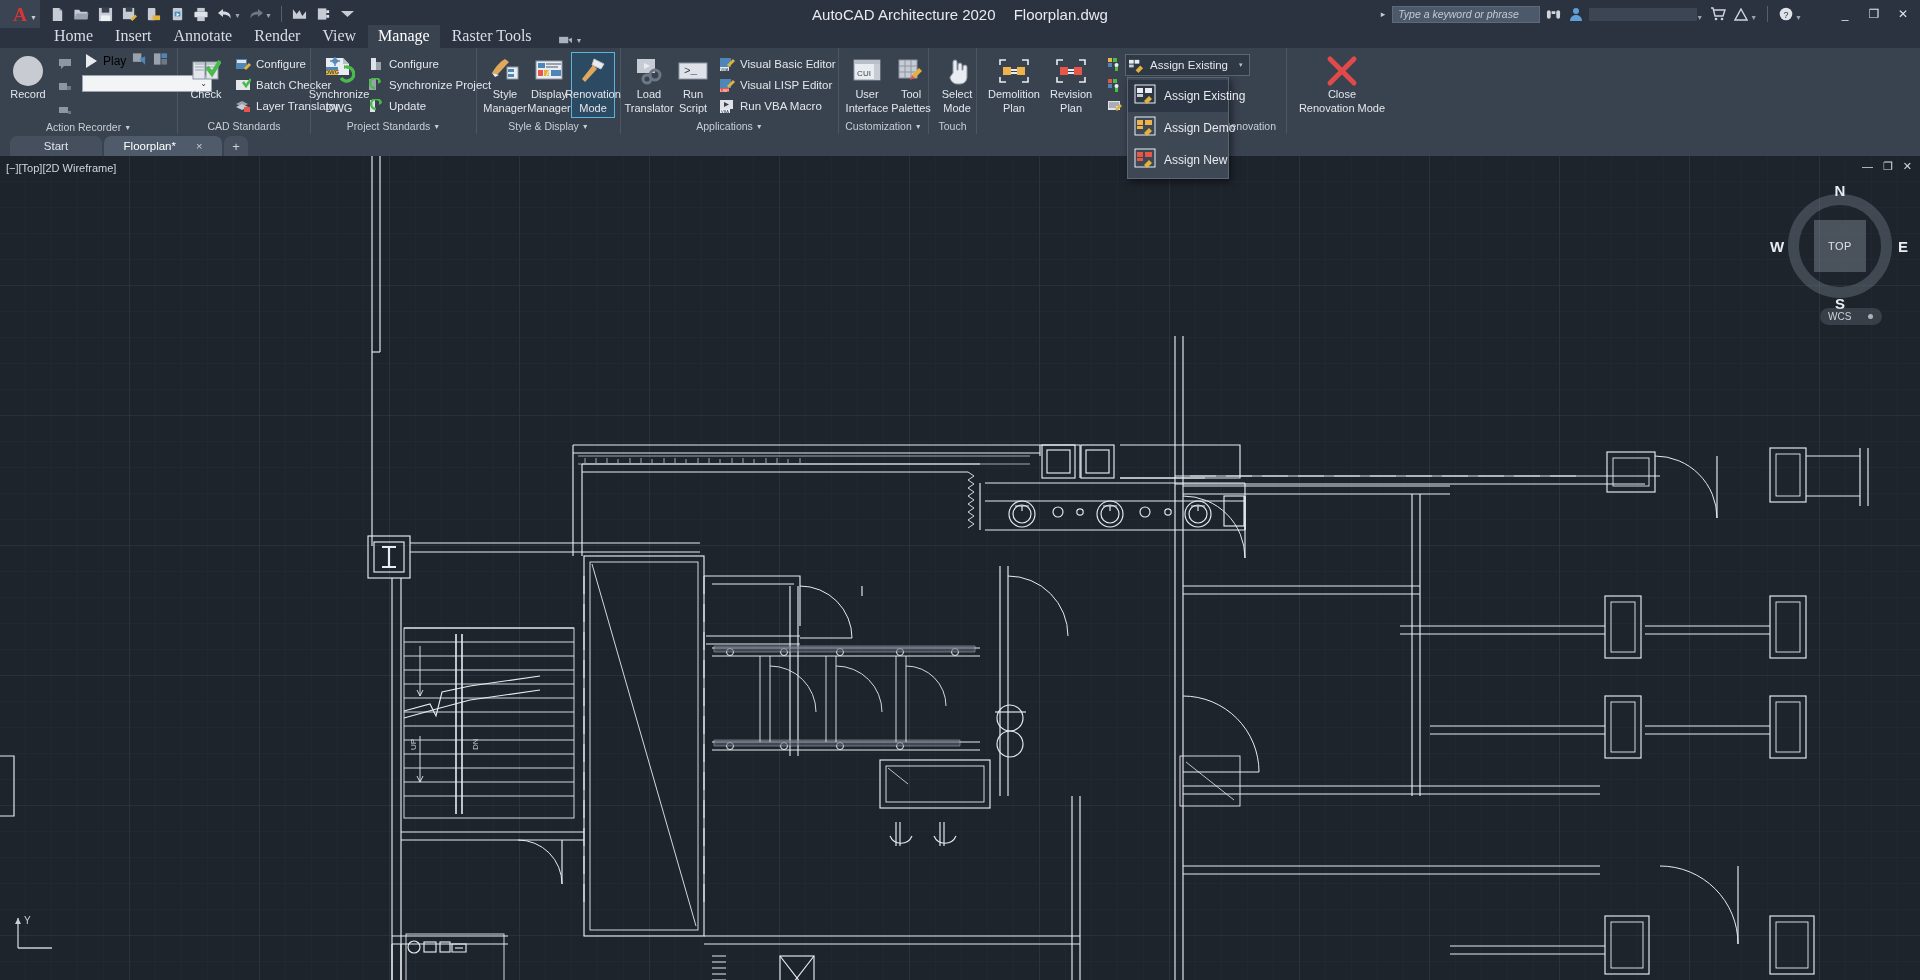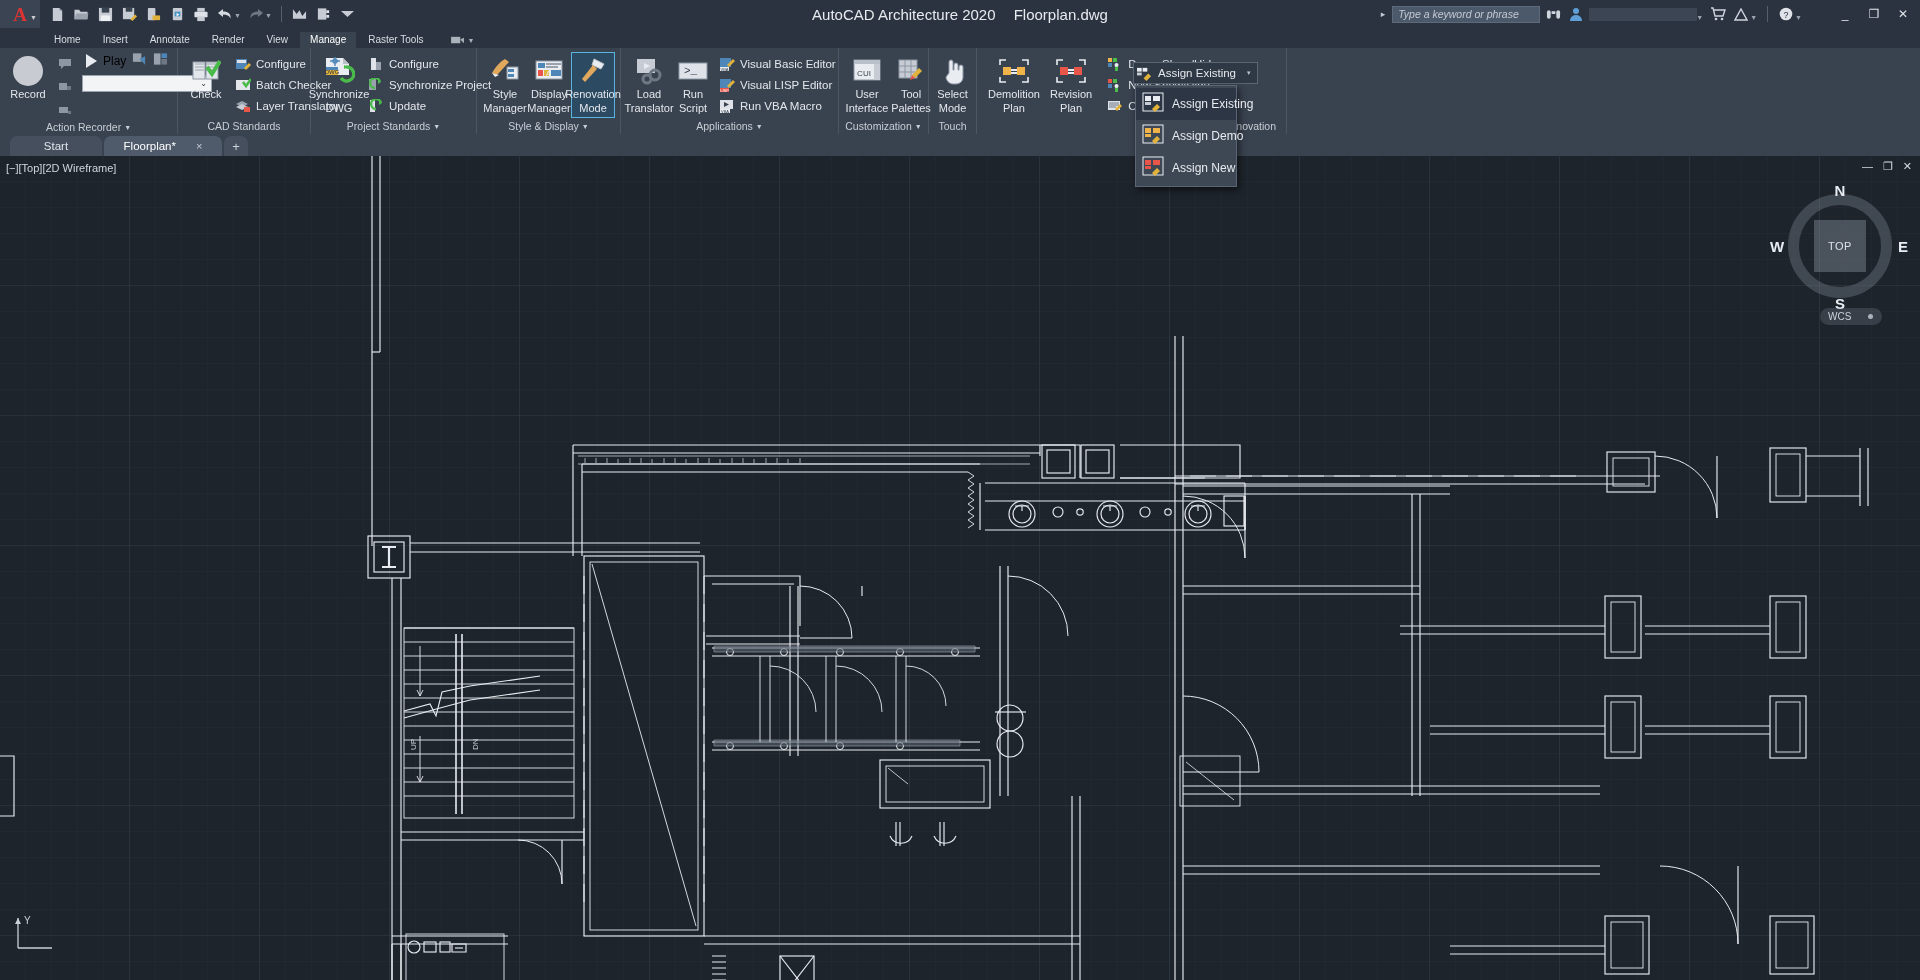--- a/index.html
+++ b/index.html
@@ -27,21 +27,21 @@
   .search-box span { font-size:10.5px; color:#c3cad3; font-style:italic; }
   .search-arrow { color:#c3cad3; font-size:9px; margin-right:4px; }
   .ti { width:20px; height:22px; display:flex; align-items:center; justify-content:center; color:#cfd5dd; }
   .userbar { width:108px; height:13px; background:#3b4554; }
   .wbtn { width:26px; height:26px; display:flex; align-items:center; justify-content:center; color:#dfe3e9;
           font-size:12px; }
 
   
   .ribtabs { height:20px; background:#2b3340; display:flex; align-items:flex-end; padding-left:44px; gap:2px;
              position:relative; }
-  .ribtab { font-size:10px; color:#d8dde4; padding:2px 10px 3px 10px; }
+  .ribtab { font-size:16px; color:#d8dde4; padding:2px 10px 3px 10px;font-family:Liberation Serif, serif; }
   .ribtab.active { background:#39424f; color:#ffffff; }
   .rt-extra { margin-left:14px; display:flex; align-items:center; gap:3px; color:#aab2bc; padding-bottom:2px;}
 
   
   .ribbon { height:86px; background:#39424f; display:flex; align-items:stretch; position:relative; }
   .panel { position:relative; display:flex; flex-direction:column; border-right:1px solid #4b5563; }
   .panel-body { flex:1; display:flex; align-items:flex-start; padding:4px 6px 0 6px; gap:3px; }
   .panel-title { height:16px; font-size:10.5px; color:#c8ced6; text-align:center; display:flex;
                  align-items:center; justify-content:center; gap:3px; }
   .panel-title .pc { font-size:7px; }
@@ -574,21 +574,21 @@
         <span class="lbl">Palettes</span>
       </div>
     </div>
     <div class="panel-title">
       <span>Customization</span>
       <span class="pc">▼</span>
     </div>
   </div>
 
   <div class="panel" style="width:48px">
-    <div class="panel-body" style="gap:0;justify-content:center">
+    <div class="panel-body" style="gap:0;">
       <div class="bigbtn">
         <span class="glyph">
           <svg width="26" height="28" viewBox="0 0 26 28">
               <path d="M9 16V5a2 2 0 0 1 4 0v8h1V8a2 2 0 0 1 4 0v5h1V10a2 2 0 0 1 4 0v10c0 4-3 7-7 7h-3c-4 0-7-4-7-7z" fill="#e9edf2" stroke="#8d96a3"></path>
             </svg>
         </span>
         <span class="lbl">Select</span>
         <span class="lbl">Mode</span>
       </div>
     </div>
@@ -656,21 +656,21 @@
                 <rect x="1" y="2" width="12" height="9" fill="#dfe3e9"></rect>
                 <path d="M2 4h10M2 6h10M2 8h7" stroke="#6e7885"></path>
                 <path d="M8 10l5-5 2 2-5 5z" fill="#e2b33c"></path>
               </svg>
             </span>
           <span class="sl">Options</span>
           <span class="dd">▾</span>
         </div>
       </div>
 
-      <div style="position:absolute; left:156px; top:6px;margin-top:8px;">
+      <div style="position:absolute; left:148px; top:6px;">
         <div class="smallbtn" style="background:#2f3845;border:1px solid #5a6575;height:22px;padding-right:3px">
           <span class="si">
             <svg width="17" height="15" viewBox="0 0 18 16">
                 <rect x="1" y="2" width="5" height="4" fill="#e9edf2"></rect>
                 <rect x="7" y="2" width="5" height="4" fill="#e9edf2"></rect>
                 <rect x="1" y="7" width="5" height="3" fill="#c7ccd4"></rect>
                 <path d="M8 13l5-5 3 3-5 5z" fill="#e2b33c"></path>
               </svg>
           </span>
           <span class="sl">Assign Existing</span>
@@ -716,20 +716,31 @@
           </div>
         </div>
       </div>
     </div>
     <div class="panel-title" style="justify-content:flex-end;padding-right:10px">
       <span>Renovation</span>
     </div>
   </div>
 
   <div class="panel" style="width:110px;border-right:none">
+    <div class="panel-body" style="justify-content:center">
+      <div class="bigbtn">
+        <span class="glyph">
+          <svg width="34" height="32" viewBox="0 0 34 32">
+              <path d="M5 4l24 24M29 4L5 28" stroke="#e04a4a" stroke-width="5" stroke-linecap="round"></path>
+            </svg>
+        </span>
+        <span class="lbl">Close</span>
+        <span class="lbl">Renovation Mode</span>
+      </div>
+    </div>
     <div class="panel-title">
       <span></span>
     </div>
   </div>
 </div>
 
 <div class="filetabs">
   <div class="ftab">
     <span>Start</span>
   </div>

